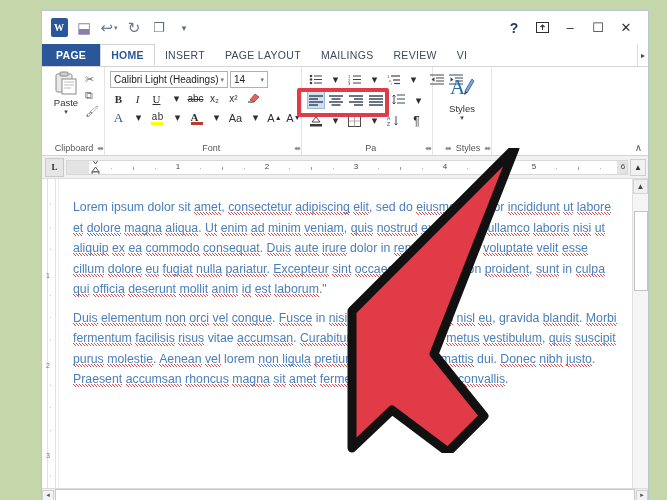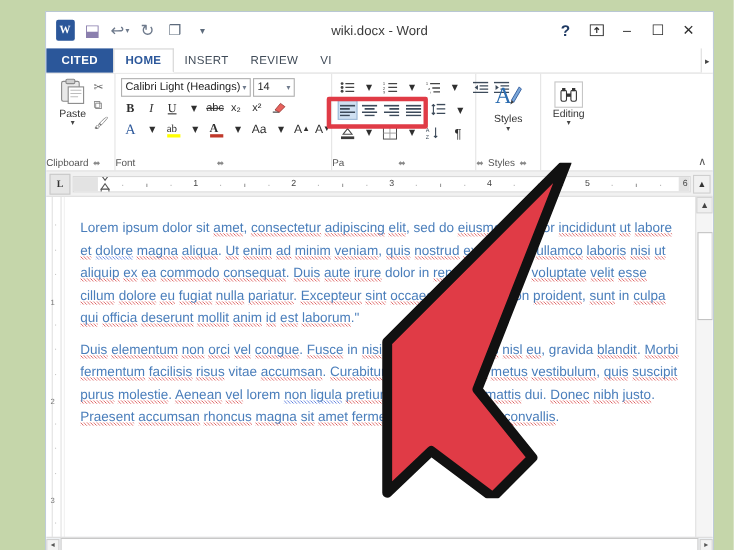--- a/index.html
+++ b/index.html
@@ -80,21 +80,21 @@
   
   .ribbon{
     position:relative;height:88px;background:#ffffff;
     border-bottom:1px solid #d4d4d4;display:flex;
   }
   .rgroup{position:relative;display:flex;flex-direction:column;height:88px;
     border-right:1px solid #e4e4e4;}
   .rgroup-body{flex:1;display:flex;align-items:flex-start;padding:4px 5px 0 5px;}
   .rgroup-label{
     height:14px;font-size:9px;color:#555;text-align:center;
-    display:flex;align-items:center;justify-content:flex-start;gap:4px;
+    display:flex;align-items:center;justify-content:flex-end;gap:4px;
   }
   .dlg-launch{font-size:8px;color:#888;}
 
   
   .g-clipboard{width:62px;}
   .paste-col{display:flex;flex-direction:column;align-items:center;width:38px;}
   .paste-ic{font-size:24px;color:#6f6f6f;line-height:22px;}
   .paste-lbl{font-size:9.5px;color:#333;margin-top:-1px;}
   .paste-caret{font-size:7px;color:#444;line-height:7px;}
   .clip-small{display:flex;flex-direction:column;gap:3px;padding-top:2px;}
@@ -266,39 +266,40 @@
         </div>
         <div class="qat-btn save-ic">⬓</div>
         <div class="qat-btn undo-ic">
           <span>↩</span>
             <span class="tiny-caret">▾</span>
         </div>
         <div class="qat-btn redo-ic">↻</div>
         <div class="qat-btn touch-ic">❐</div>
         <div class="qat-btn qat-more">▾</div>
       </div>
-      <div class="win-title">wiki.docx - Word</div>
       <div class="win-ctrls">
         <div class="win-ctrl help-ic">?</div>
         <div class="win-ctrl ribopt-ic">
           <svg width="13" height="11" viewBox="0 0 13 11">
             <rect x="0.5" y="0.5" width="12" height="10" fill="none" stroke="#2f2f2f"></rect>
             <path d="M6.5 8 L6.5 3 M4.5 5 L6.5 3 L8.5 5" fill="none" stroke="#2f2f2f" stroke-width="1.1"></path>
           </svg>
         </div>
         <div class="win-ctrl">–</div>
         <div class="win-ctrl">☐</div>
         <div class="win-ctrl">✕</div>
       </div>
     </div>
 
     <div class="tabs">
-      <div class="tab file">CITED</div>
+      <div class="tab file">PAGE</div>
       <div class="tab active">HOME</div>
       <div class="tab">INSERT</div>
+      <div class="tab">PAGE LAYOUT</div>
+      <div class="tab">MAILINGS</div>
       <div class="tab">REVIEW</div>
       <div class="tab">VI</div>
       <div class="tab-overflow">▸</div>
     </div>
 
     <div class="ribbon">
 
       <div class="rgroup g-clipboard">
         <div class="rgroup-body">
           <div class="paste-col">
@@ -351,21 +352,21 @@
                   <path d="M2 10h6" stroke="#4a4a4a" stroke-width="1.2"></path>
                   <path d="M4 8 L9 2 L13 5 L8 10 Z" fill="#e8615c" stroke="#9a3b37" stroke-width="0.8"></path>
                 </svg>
               </div>
             </div>
             <div class="frow">
               <div class="btn txteff">A</div>
               <div class="btn tiny-caret">▾</div>
               <div class="btn">
                 <span style="display:block;">
-                  <span class="hl-a" style="font-size:10px;font-family:Liberation Serif, serif;">ab</span>
+                  <span class="hl-a" style="font-size:10px;font-family:Liberation Mono, monospace;">ab</span>
                   <span class="underbar" style="background:#ffff00;"></span>
                 </span>
               </div>
               <div class="btn tiny-caret">▾</div>
               <div class="btn">
                 <span style="display:block;">
                   <span style="font-size:11px;font-weight:bold;font-family:'Liberation Serif',serif;">A</span>
                   <span class="underbar" style="background:#c0392b;"></span>
                 </span>
               </div>
@@ -512,38 +513,20 @@
             <div class="cr">▾</div>
           </div>
         </div>
         <div class="rgroup-label">
           <span class="dlg-launch">⬌</span>
           <span>Styles</span>
           <span class="dlg-launch">⬌</span>
         </div>
       </div>
 
-      <div class="rgroup g-editing" style="border-right:none;">
-        <div class="rgroup-body">
-          <div class="bigbtn">
-            <div class="edit-ic-box">
-              <svg width="16" height="14" viewBox="0 0 16 14">
-                <rect x="1" y="3" width="5" height="10" rx="1.5" fill="#fff" stroke="#333"></rect>
-                <rect x="10" y="3" width="5" height="10" rx="1.5" fill="#fff" stroke="#333"></rect>
-                <rect x="6" y="6" width="4" height="3" fill="#333"></rect>
-                <rect x="2" y="1" width="3" height="3" fill="#333"></rect>
-                <rect x="11" y="1" width="3" height="3" fill="#333"></rect>
-              </svg>
-            </div>
-            <div class="lbl">Editing</div>
-            <div class="cr">▾</div>
-          </div>
-        </div>
-        <div class="rgroup-label">&nbsp;</div>
-      </div>
 
       <div class="collapse-rib">∧</div>
 
       <div class="redbox"></div>
     </div>
 
     <div class="ruler-wrap">
       <div class="tabsel">L</div>
       <div class="hruler">
         <div class="hr-gray" style="left:0;width:22px;"></div>

